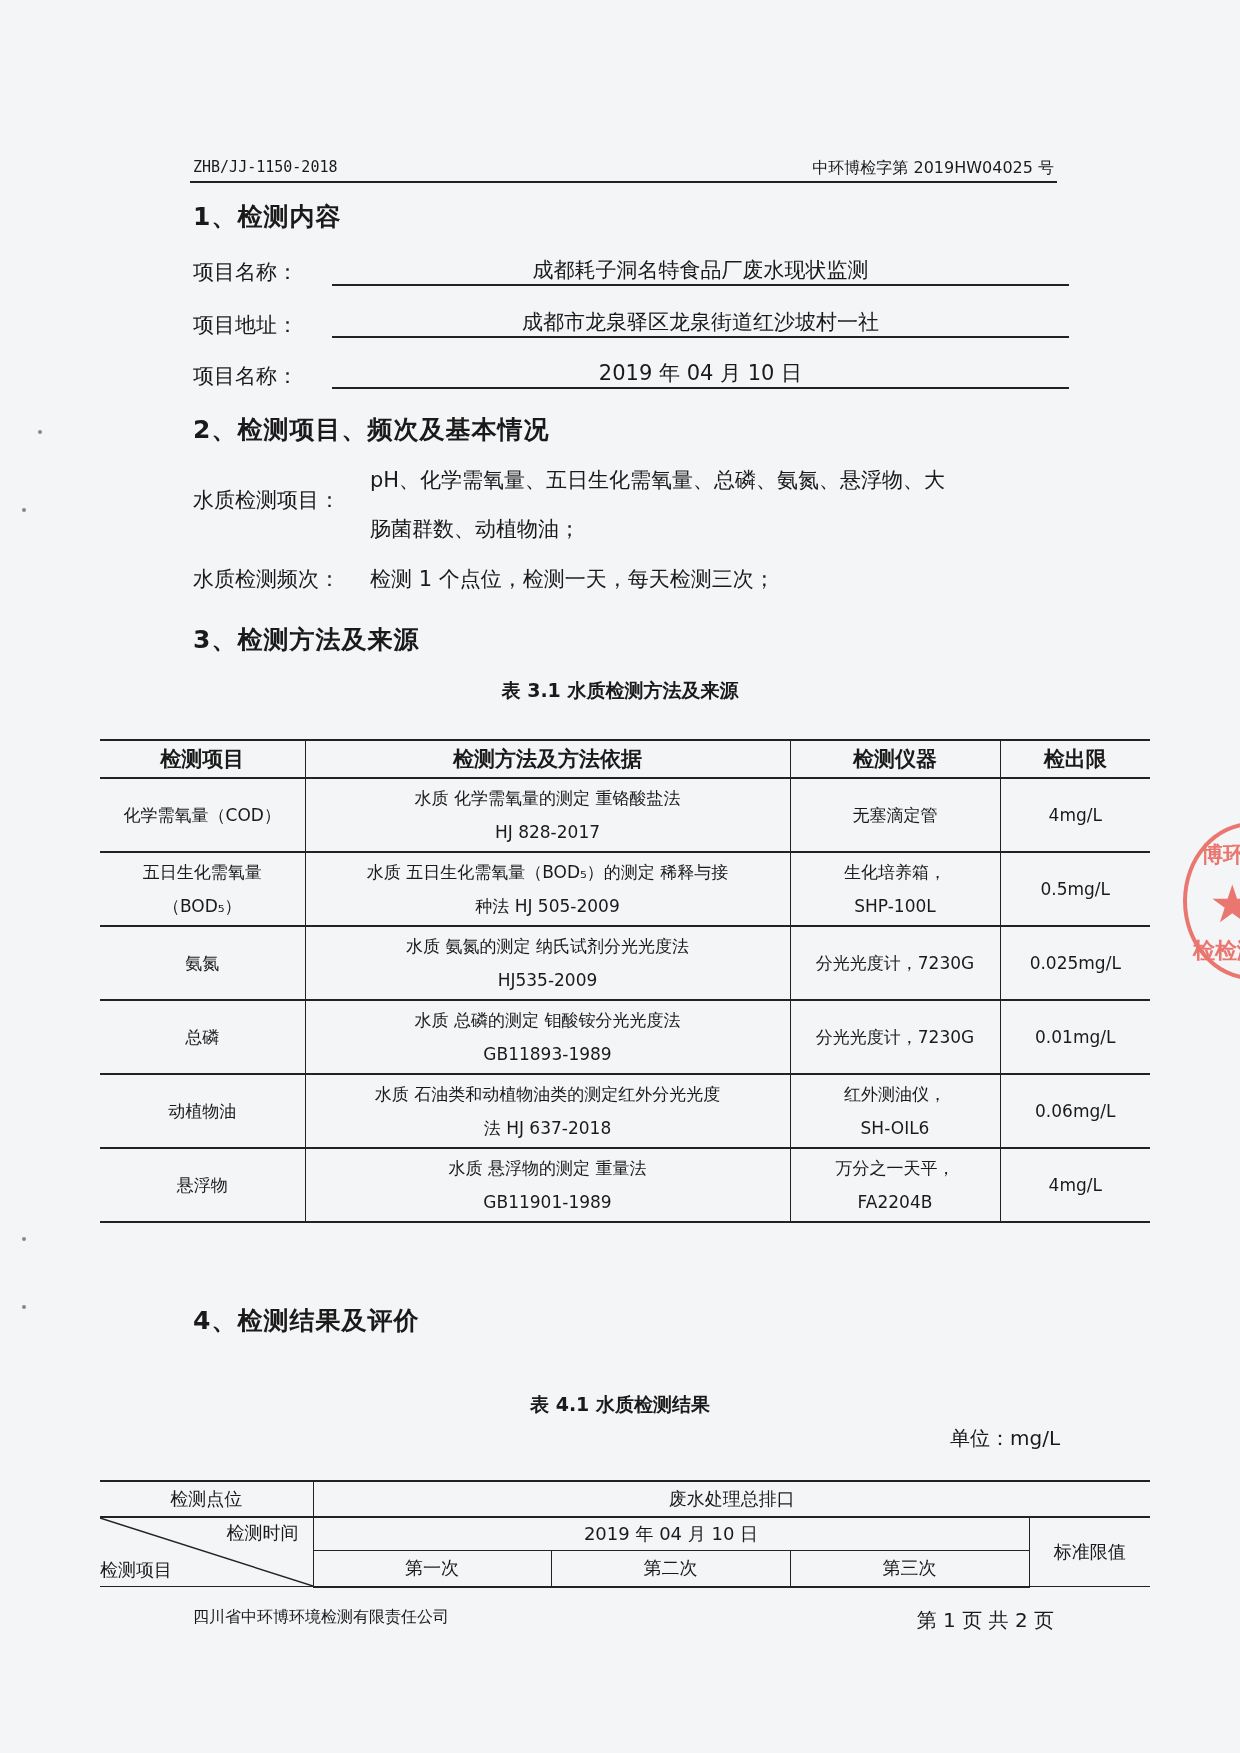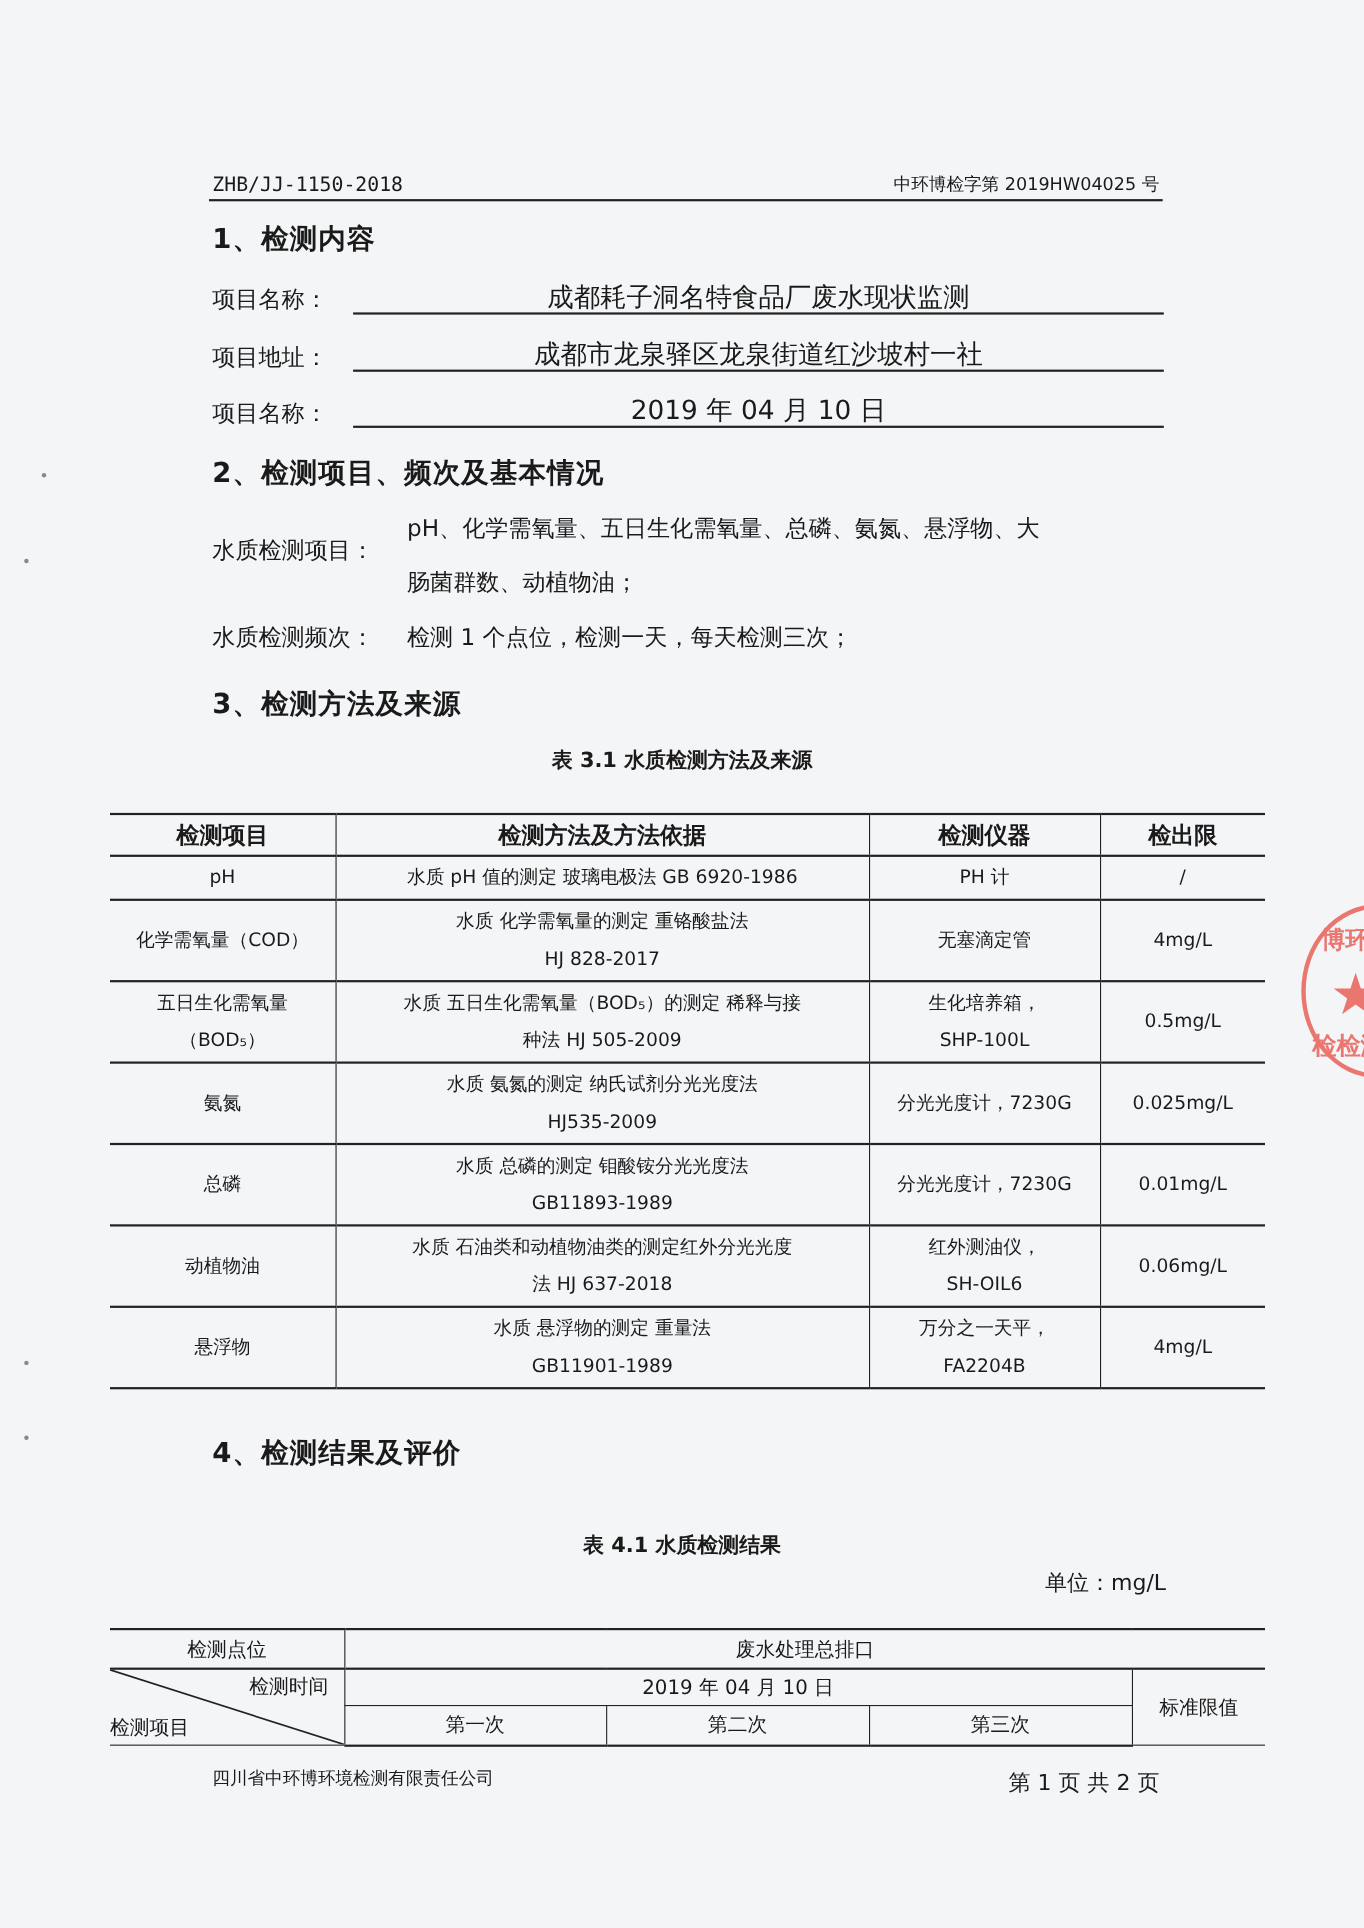--- a/index.html
+++ b/index.html
@@ -3,26 +3,26 @@
 <meta charset="utf-8">
 <style>
   html, body { margin:0; padding:0; }
   body {
     width:1240px; height:1753px; position:relative; overflow:hidden;
     background:#f4f5f7;
     font-family:"DejaVu Serif", "Liberation Serif", serif;
     color:#1a1a1a;
   }
   .abs { position:absolute; }
-  .hdr-left { left:193px; top:158px; font-family:"DejaVu Sans Mono","Liberation Mono",monospace; font-size:18px; }
+  .hdr-left { left:193px; top:158px; font-family:"DejaVu Sans Mono","Liberation Mono",monospace; font-size:15px; }
   .hdr-right { right:186px; top:158px; font-size:16px; font-family:"DejaVu Sans","Liberation Sans",sans-serif; }
   .hdr-line { left:190px; top:181px; width:867px; height:2px; background:#222; }
   .h1 { left:193px; font-size:25px; font-weight:bold; font-family:"DejaVu Sans","Liberation Sans",sans-serif; letter-spacing:1px; }
   .label { left:193px; font-size:21px; font-family:"DejaVu Sans","Liberation Sans",sans-serif; }
-  .field { left:321px; width:737px; border-bottom:2px solid #222; text-align:center; font-size:24px; font-family:"DejaVu Sans","Liberation Sans",sans-serif; height:28px; line-height:28px; }
+  .field { left:332px; width:737px; border-bottom:2px solid #222; text-align:center; font-size:21px; font-family:"DejaVu Sans","Liberation Sans",sans-serif; height:28px; line-height:28px; }
   .body-text { font-size:21px; font-family:"DejaVu Sans","Liberation Sans",sans-serif; }
   .caption { font-size:19px; font-weight:bold; font-family:"DejaVu Sans","Liberation Sans",sans-serif; text-align:center; }
 
   table.t31 { position:absolute; left:100px; top:739px; width:1050px; border-collapse:collapse; font-size:17px; font-family:"DejaVu Sans","Liberation Sans",sans-serif; }
   table.t31 th, table.t31 td { border-left:1.5px solid #222; border-right:1.5px solid #222; border-top:2px solid #222; border-bottom:2px solid #222; text-align:center; vertical-align:middle; padding:2px 4px; line-height:34px; }
   table.t31 tr > *:first-child { border-left:none; }
   table.t31 tr > *:last-child { border-right:none; }
   table.t31 th { font-size:21px; font-weight:bold; height:32px; line-height:30px; }
   table.t31 tr:first-child th { border-top:2.5px solid #222; }
 
@@ -80,26 +80,20 @@
       <col style="width:210px">
       <col style="width:150px">
   </colgroup>
   <tbody>
       <tr>
     <th>检测项目</th>
     <th>检测方法及方法依据</th>
     <th>检测仪器</th>
     <th>检出限</th>
   </tr>
-  <tr style="height:40px">
-    <td>pH</td>
-    <td>水质 pH 值的测定 玻璃电极法 GB 6920-1986</td>
-    <td>PH 计</td>
-    <td>/</td>
-  </tr>
   <tr style="height:70px">
     <td>化学需氧量（COD）</td>
     <td>
           <div>水质 化学需氧量的测定 重铬酸盐法</div>
           <div>HJ 828-2017</div>
         </td>
     <td>无塞滴定管</td>
     <td>4mg/L</td>
   </tr>
   <tr style="height:67px">

